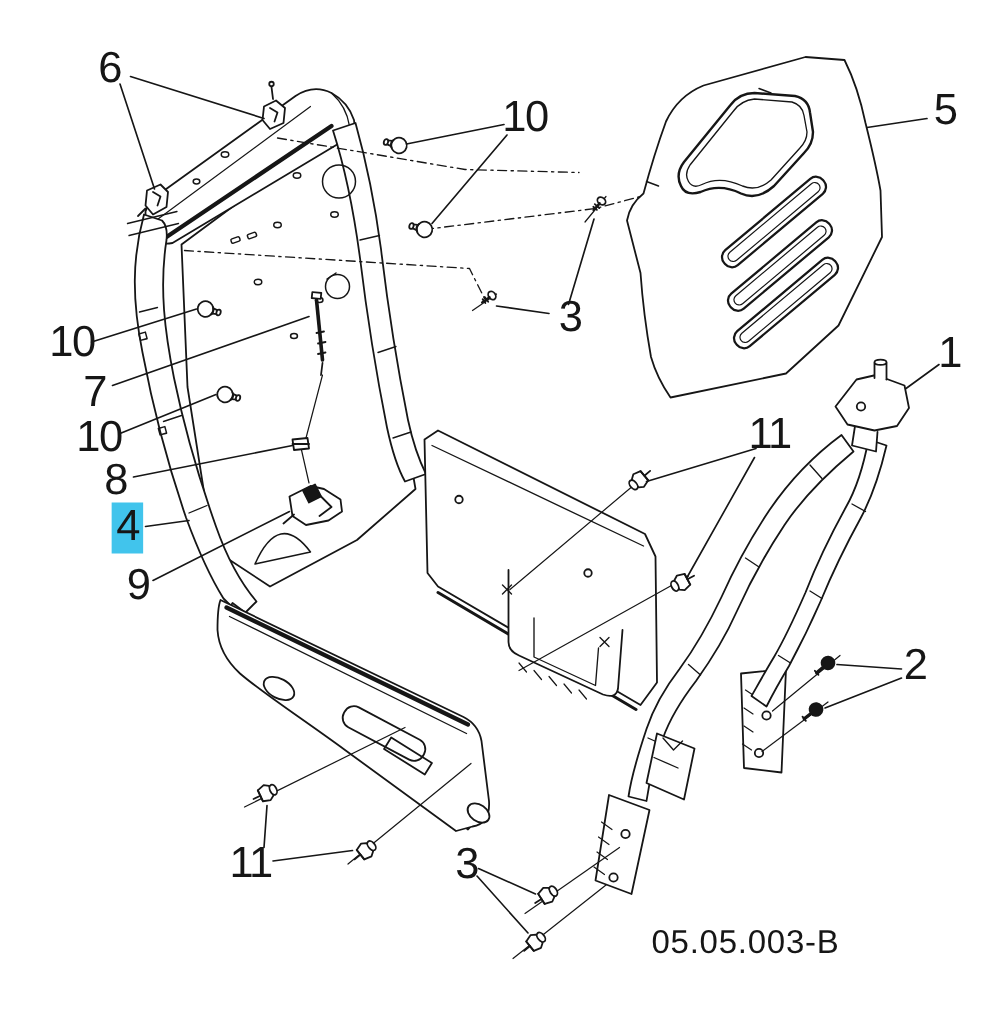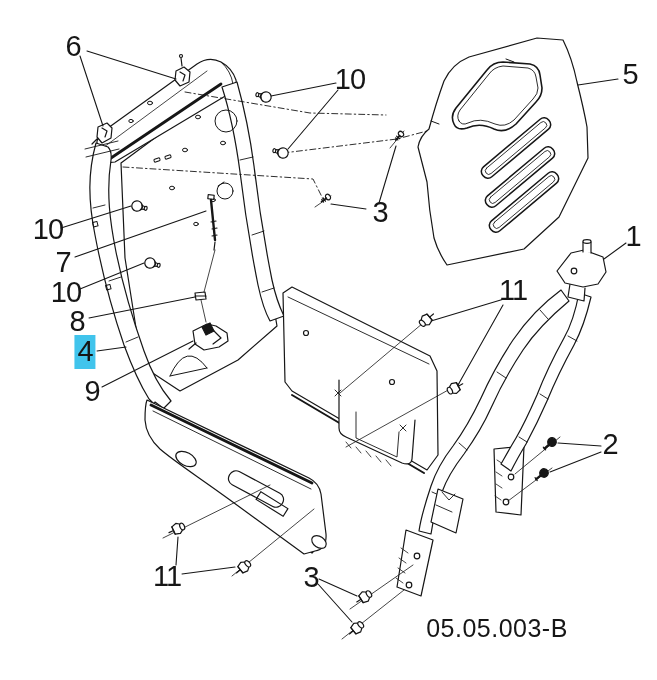--- a/index.html
+++ b/index.html
@@ -11,21 +11,21 @@
   }
   .stage svg{position:absolute;left:0;top:0;}
   .callout{
     position:absolute;transform:translate(-50%,-50%);
     font-size:29px;line-height:1;letter-spacing:-1px;
     color:var(--line,#151515);white-space:nowrap;user-select:none;
   }
   .callout.hl{background:var(--hl,#45c6ee);padding:2px 3px 3px 3px;}
   .figcode{
     position:absolute;transform:translate(-50%,-50%);
-    font-size:25px;letter-spacing:0.5px;color:var(--line,#151515);white-space:nowrap;
+    font-size:22px;letter-spacing:0.5px;color:var(--line,#151515);white-space:nowrap;
   }
 </style>
 </head>
 <body>
 
 <div class="stage">
 
 <svg width="657" height="680" viewBox="0 0 657 680">
 <defs>
   <g id="pin">

